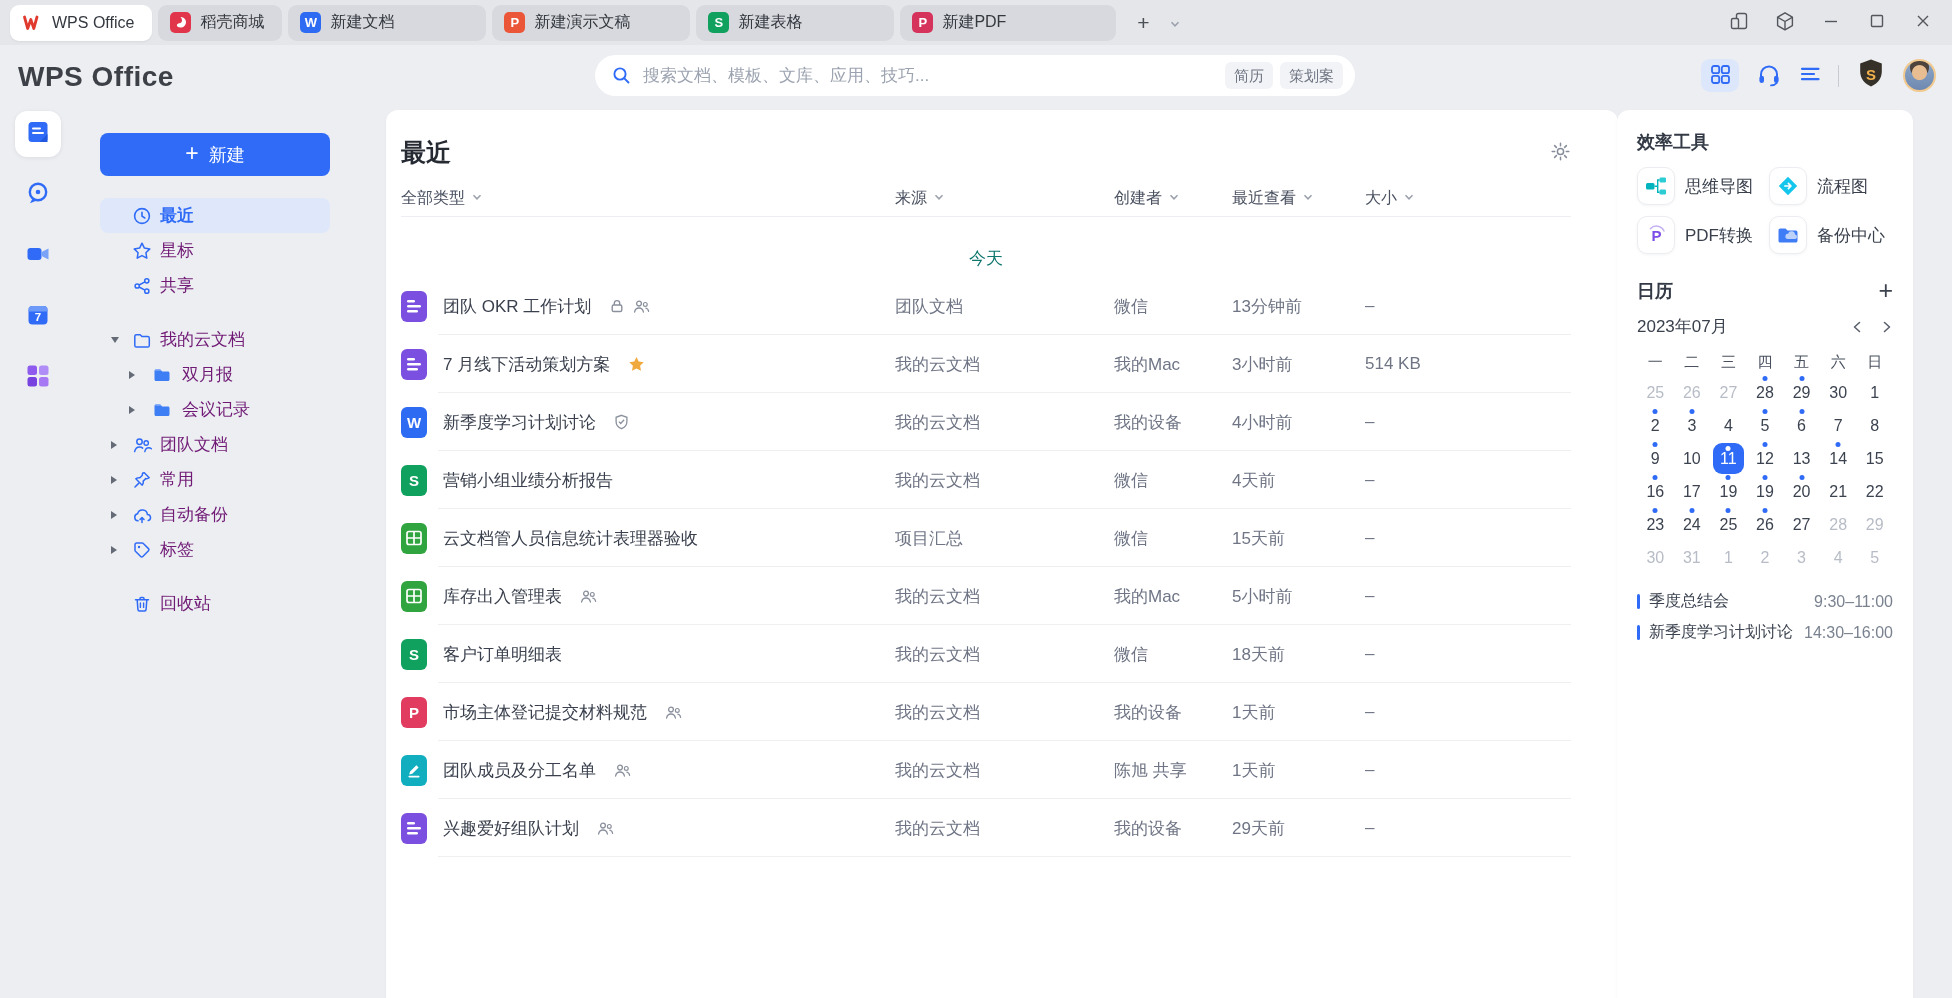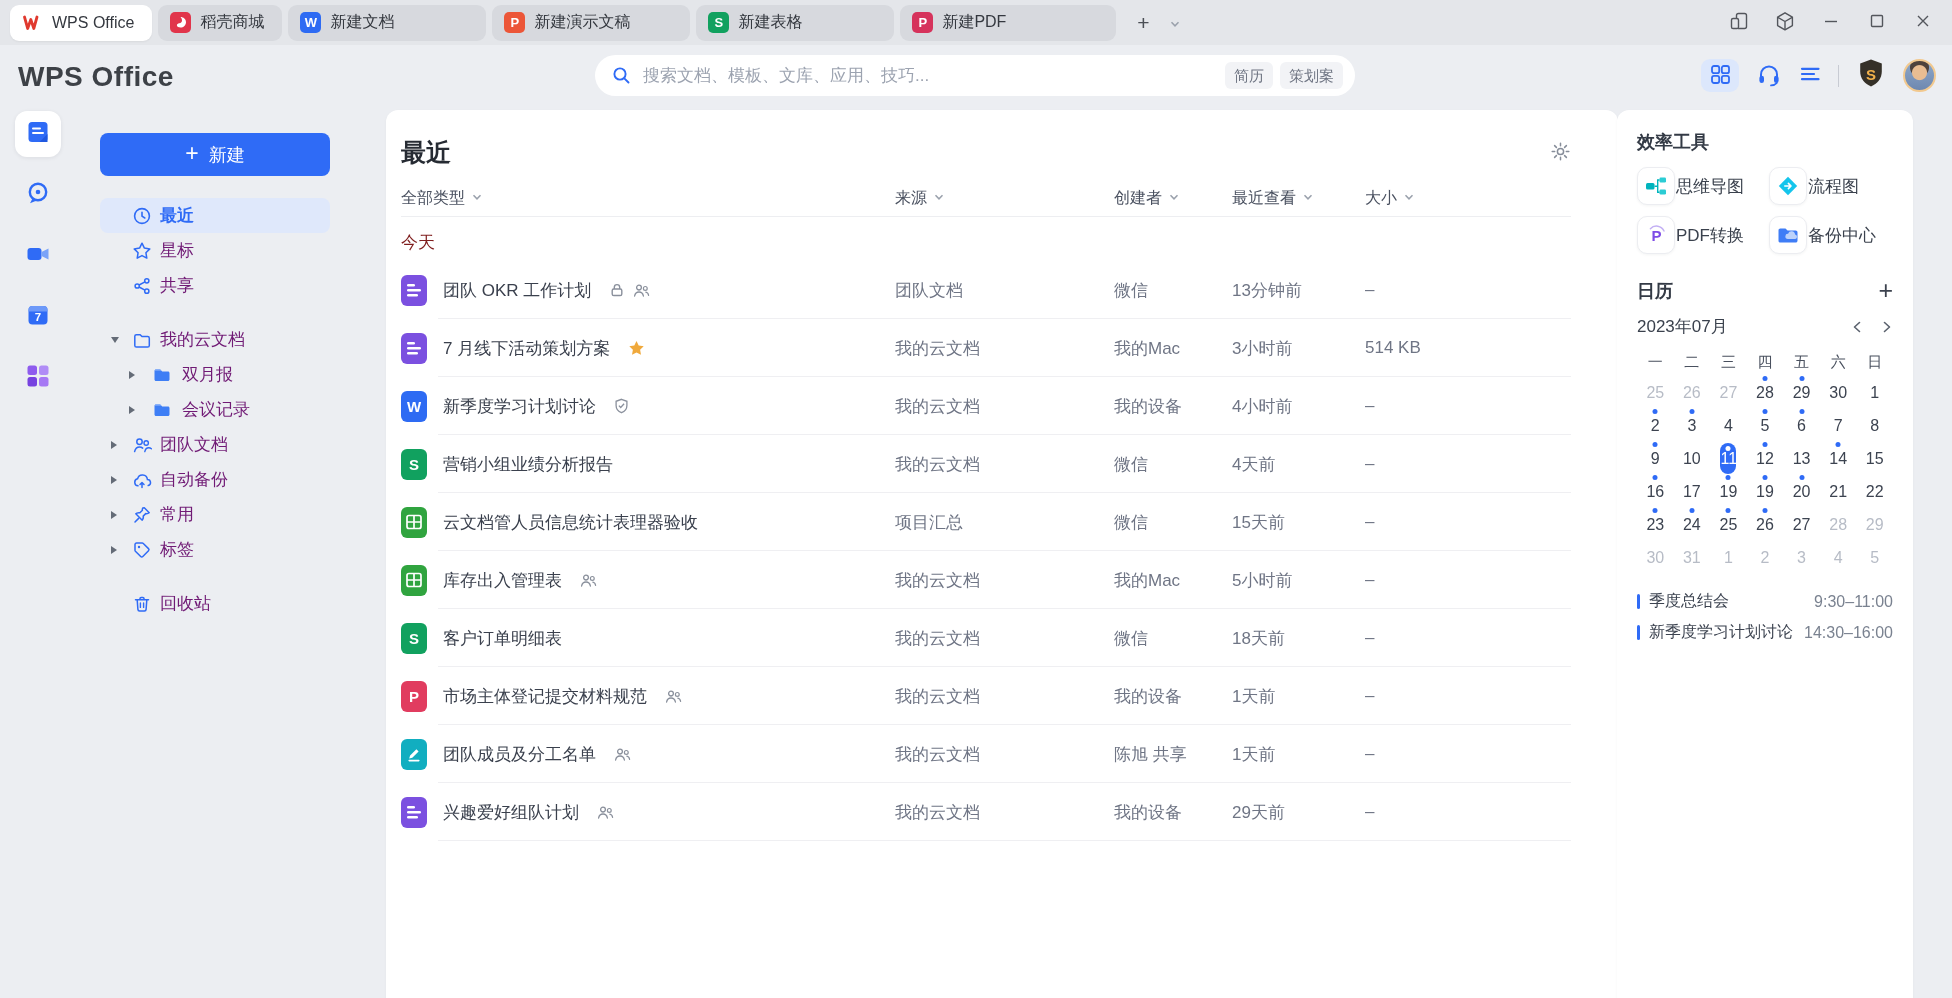--- a/index.html
+++ b/index.html
@@ -69,48 +69,48 @@
   .main-card { left:386px; width:1232px; padding:0 47px 0 15px; }
   .right-card { left:1617px; width:296px; padding:0 20px; }
 
   
   .main-head { position:relative; margin-top:26px; height:36px; }
   .main-title { font-size:25px; font-weight:700; color:#262B33; }
   .gear { position:absolute; right:0; top:5px; background:transparent; border:0; display:grid; place-items:center; }
   .grid5 { display:grid; grid-template-columns:494px 219px 118px 133px 1fr; align-items:center; }
   .filters { height:37px; margin-top:8px; border-bottom:1px solid #EDEEF1; font-size:16px; color:#4A5160; }
   .filter { display:flex; align-items:center; gap:6px; cursor:default; }
-  .group-label { margin-top:14px; font-size:17px; color:#7f1d1d; height:24px; line-height:24px; }
+  .group-label { margin-top:30px; font-size:17px; color:#0f766e; height:24px; line-height:24px;text-align:center; }
   .rows { margin-top:6px; }
   .row { height:58px; position:relative; font-size:17px; color:#6F7585; }
   .row::after { content:""; position:absolute; left:37px; right:0; bottom:0; height:1px; background:#EFEFF2; }
   .fname { display:flex; align-items:center; gap:16px; color:#3A404D; min-width:0; }
   .ficon { width:26px; height:31px; border-radius:6px; flex:none; display:grid; place-items:center; color:#fff; font-weight:700; font-size:15px; }
   .ftitle { white-space:nowrap; overflow:hidden; text-overflow:ellipsis; }
   .fbadges { display:flex; align-items:center; gap:8px; margin-left:2px; flex:none; }
   .fbadges span { display:grid; place-items:center; }
 
   
   .rp-title { margin-top:20px; font-size:18px; font-weight:700; color:#333A45; }
   .tools { margin-top:13px; display:grid; grid-template-columns:1fr 1fr; gap:11px 8px; }
-  .tool { display:flex; align-items:center; gap:1px; cursor:default; }
+  .tool { display:flex; align-items:center; gap:10px; cursor:default; }
   .tool-ico { width:38px; height:38px; border-radius:10px; background:#fff; border:1px solid #ECEDF1; box-shadow:0 1px 3px rgba(25,31,40,.05); display:grid; place-items:center; flex:none; }
   .tool-label { font-size:17px; color:#3A414D; }
   .cal-head { margin-top:24px; display:flex; align-items:center; }
   .cal-title { font-size:18px; font-weight:700; color:#333A45; }
   .cal-add { margin-left:auto; font-size:25px; font-weight:300; color:#3C424E; background:transparent; border:0; line-height:1; }
   .cal-month { margin-top:12px; display:flex; align-items:center; font-size:17px; color:#3A414D; }
   .cal-nav { margin-left:auto; display:flex; gap:16px; }
   .cal-nav button { background:transparent; border:0; display:grid; place-items:center; }
   .cal-grid { margin-top:10px; display:grid; grid-template-columns:repeat(7,1fr); }
   .wd { height:28px; display:grid; place-items:center; font-size:15px; color:#49505E; }
   .day { height:33px; position:relative; display:grid; place-items:center; font-size:16px; color:#3C4350; cursor:default; }
   .day.muted { color:#B7BCC6; }
   .day .dot { position:absolute; top:0; left:50%; transform:translateX(-50%); width:5px; height:5px; border-radius:50%; background:#2F6BF6; }
-  .selbox { width:16px; height:31px; border-radius:9px; background:#2F6BF6; color:#fff; display:grid; place-items:center; position:relative; }
+  .selbox { width:31px; height:31px; border-radius:9px; background:#2F6BF6; color:#fff; display:grid; place-items:center; position:relative; }
   .selbox .dot { top:3px; background:#fff; }
   .events { margin-top:12px; }
   .event { display:flex; align-items:center; height:31px; }
   .ebar { width:3px; height:15px; border-radius:2px; background:#2F6BF6; margin-right:9px; flex:none; }
   .etitle { font-size:16px; color:#3C4350; white-space:nowrap; }
   .etime { margin-left:auto; font-size:16px; color:#7A8290; }
 </style>
 </head>
 <body>
 
@@ -346,35 +346,35 @@
             <circle cx="14.2" cy="8" r="2.2" stroke="#2F6BF6" stroke-width="1.4"></circle>
             <path d="M12.8 16.6c.5-2.5 2-3.9 4-3.9 1 0 1.9.4 2.6 1" stroke="#2F6BF6" stroke-width="1.4" stroke-linecap="round"></path>
           </svg>
         </span>
         <span class="nlabel">团队文档</span>
       </div>
       <div class="nav-item">
         <span class="caret c-r"></span>
         <span class="nicon">
           <svg width="20" height="20" viewBox="0 0 20 20" fill="none" xmlns="http://www.w3.org/2000/svg">
+            <path d="M12.3 2.8l4.9 4.9-1.2.6c-.7.35-1.5.45-2.3.3l-2.5 2.5c.25 1 .1 2.1-.4 3l-.6 1.1-6.4-6.4 1.1-.6c.9-.5 2-.65 3-.4l2.5-2.5c-.15-.8-.05-1.6.3-2.3z" stroke="#2F6BF6" stroke-width="1.5" stroke-linejoin="round"></path>
+            <path d="M6.6 13.4L3 17" stroke="#2F6BF6" stroke-width="1.5" stroke-linecap="round"></path>
+          </svg>
+        </span>
+        <span class="nlabel">常用</span>
+      </div>
+      <div class="nav-item">
+        <span class="caret c-r"></span>
+        <span class="nicon">
+          <svg width="20" height="20" viewBox="0 0 20 20" fill="none" xmlns="http://www.w3.org/2000/svg">
             <path d="M6 15.8a3.6 3.6 0 0 1-.4-7.1 5 5 0 0 1 9.8.8 3.1 3.1 0 0 1 .8 6.1" stroke="#2F6BF6" stroke-width="1.5" stroke-linecap="round"></path>
             <path d="M10 17.5v-4.8M8 14.5l2-2 2 2" stroke="#2F6BF6" stroke-width="1.5" stroke-linecap="round" stroke-linejoin="round"></path>
           </svg>
         </span>
         <span class="nlabel">自动备份</span>
-      </div>
-      <div class="nav-item">
-        <span class="caret c-r"></span>
-        <span class="nicon">
-          <svg width="20" height="20" viewBox="0 0 20 20" fill="none" xmlns="http://www.w3.org/2000/svg">
-            <path d="M12.3 2.8l4.9 4.9-1.2.6c-.7.35-1.5.45-2.3.3l-2.5 2.5c.25 1 .1 2.1-.4 3l-.6 1.1-6.4-6.4 1.1-.6c.9-.5 2-.65 3-.4l2.5-2.5c-.15-.8-.05-1.6.3-2.3z" stroke="#2F6BF6" stroke-width="1.5" stroke-linejoin="round"></path>
-            <path d="M6.6 13.4L3 17" stroke="#2F6BF6" stroke-width="1.5" stroke-linecap="round"></path>
-          </svg>
-        </span>
-        <span class="nlabel">常用</span>
       </div>
       <div class="nav-item">
         <span class="caret c-r"></span>
         <span class="nicon">
           <svg width="20" height="20" viewBox="0 0 20 20" fill="none" xmlns="http://www.w3.org/2000/svg">
             <path d="M3 10.2V4.5c0-.8.7-1.5 1.5-1.5h5.7c.4 0 .8.16 1.1.44l5.2 5.2c.6.6.6 1.5 0 2.1l-5.7 5.7c-.6.6-1.5.6-2.1 0L3.4 11.2a1.5 1.5 0 0 1-.4-1z" stroke="#2F6BF6" stroke-width="1.5"></path>
             <circle cx="7" cy="7" r="1.2" fill="#2F6BF6"></circle>
           </svg>
         </span>
         <span class="nlabel">标签</span>

